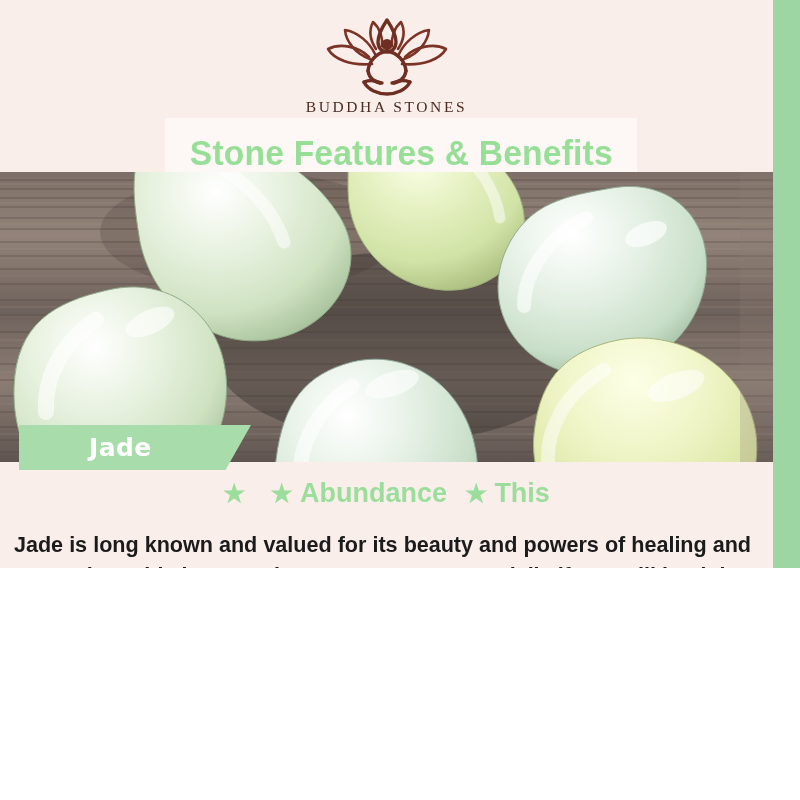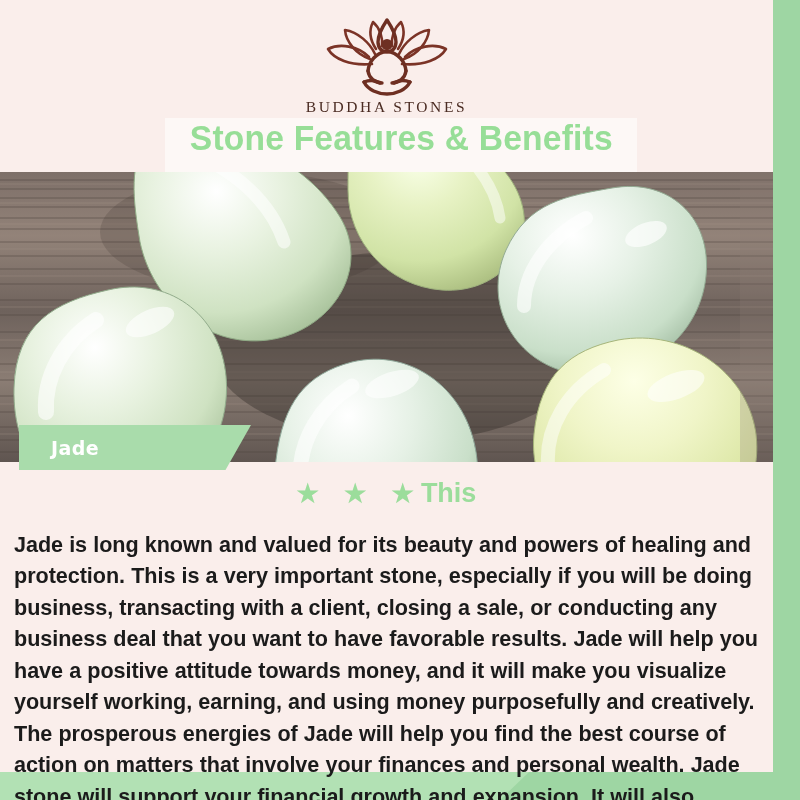--- a/index.html
+++ b/index.html
@@ -8,21 +8,21 @@
     padding: 0;
     background: #ffffff;
   }
   body {
     font-family: "Liberation Sans", sans-serif;
   }
 
   .poster {
     position: relative;
     width: 800px;
-    height: 800px;
+    height: 568px;
     overflow: hidden;
     background: #b7e3b7;   
   }
 
   
   .green-backdrop {
     position: absolute;
     inset: 0;
     background: #b2e1b4;
   }
@@ -89,21 +89,21 @@
 
   
   .title-band {
     position: absolute;
     left: 165px;
     top: 118px;
     width: 472px;
     height: 55px;
     background: #fdf8f6;
     display: flex;
-    align-items: flex-start;
+    align-items: flex-end;
     justify-content: center;
   }
   .title-text {
     font-family: "Liberation Sans Narrow", "Liberation Sans", sans-serif;
     font-weight: bold;
     font-size: 35px;
     letter-spacing: 0.2px;
     color: #97de97;
     white-space: nowrap;
     transform: scaleX(0.96);
@@ -126,24 +126,24 @@
     left: 19px;
     top: 425px;
     width: 232px;
     height: 45px;
     background: #a9dcab;
     clip-path: polygon(0 0, 100% 0, 89% 100%, 0 100%);
     display: flex;
     align-items: center;
   }
   .name-text {
-    margin-left: 32px;
+    margin-left: 70px;
     font-family: "DejaVu Sans", sans-serif;
     font-weight: bold;
-    font-size: 19px;
+    font-size: 25px;
     color: #ffffff;
     letter-spacing: 0.4px;
   }
 
   
   .keywords {
     position: absolute;
     left: 0;
     top: 478px;
     width: 773px;
@@ -372,20 +372,21 @@
   <div class="name-band">
     <span class="name-text">Jade</span>
   </div>
 
   <div class="keywords">
     <span class="kw">
       <span class="star">★</span>
     </span>
     <span class="kw">
       <span class="star">★</span>
+      <span>Abundance</span>
     </span>
     <span class="kw">
       <span class="star">★</span>
       <span>This</span>
     </span>
   </div>
 
   <p class="body-copy">Jade is long known and valued for its beauty and powers of healing and protection. This is a very important stone, especially if you will be doing business, transacting with a client, closing a sale, or conducting any business deal that you want to have favorable results. Jade will help you have a positive attitude towards money, and it will make you visualize yourself working, earning, and using money purposefully and creatively. The prosperous energies of Jade will help you find the best course of action on matters that involve your finances and personal wealth. Jade stone will support your financial growth and expansion. It will also promote new beginnings and give you the guidance that you need to be successful and wealthy!</p>
 
 </div>

